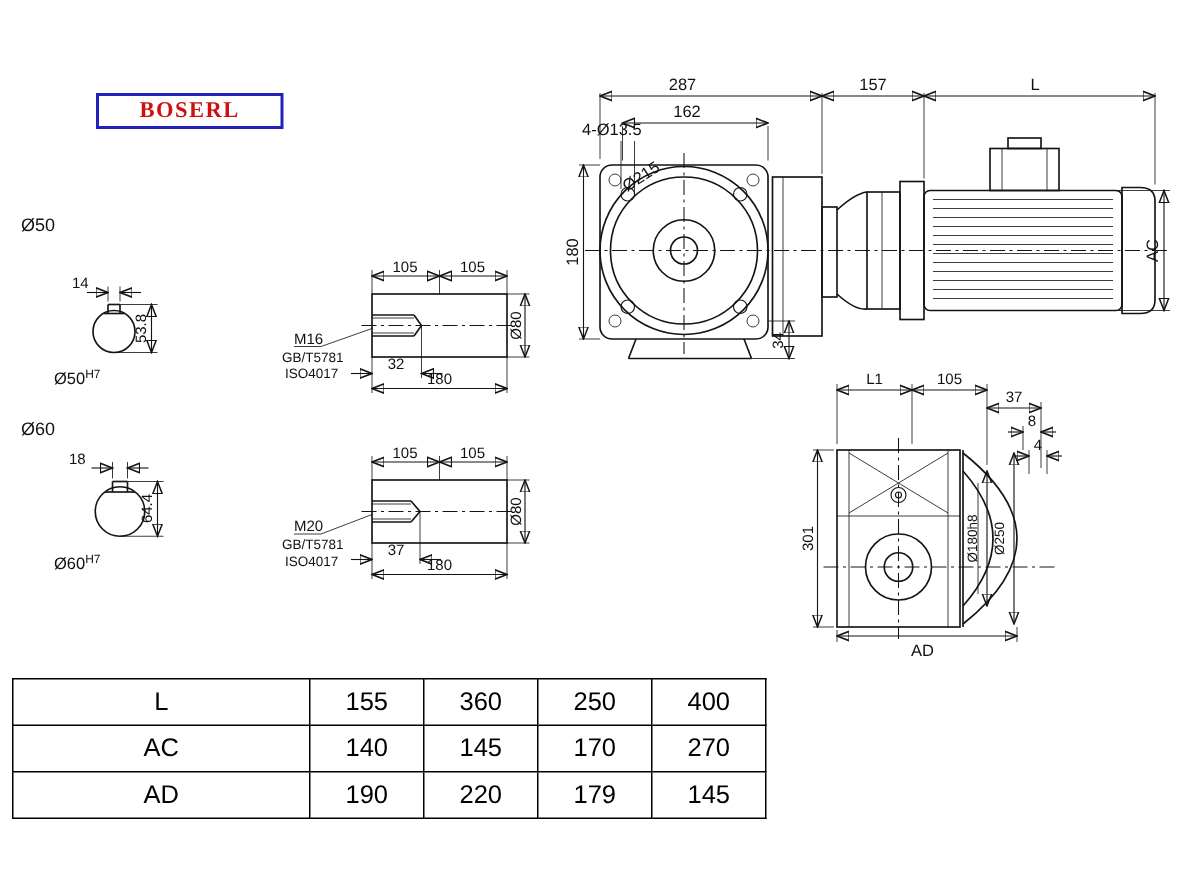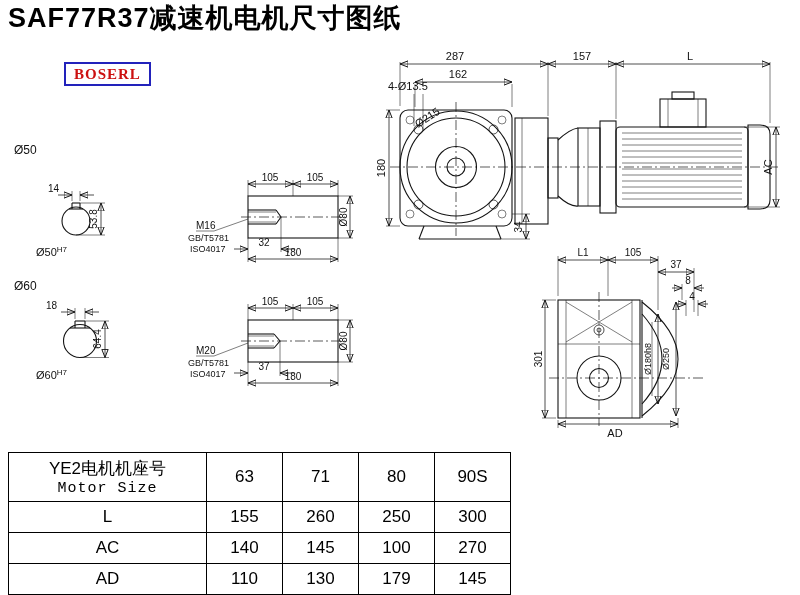--- a/index.html
+++ b/index.html
@@ -1,19 +1,19 @@
 <!DOCTYPE html>
 <html><head>
 <meta charset="utf-8">
 <style>
   html,body{margin:0;padding:0;background:#fff;}
   .canvas{position:relative;width:800px;height:595px;background:#fff;overflow:hidden;
           font-family:"Liberation Sans","DejaVu Sans",sans-serif;color:#000;}
   .title{position:absolute;left:8px;top:0px;font-size:27px;font-weight:900;letter-spacing:1px;}
-  .logo{position:absolute;left:64px;top:62px;border:2px solid #2222bb;padding:1px 8px;background:#fff;}
+  .logo{position:absolute;left:64px;top:62px;border:2px solid #2222bb;padding:1px 27px;background:#fff;}
   .logo span{color:#cc1111;font-family:"Liberation Serif","DejaVu Serif",serif;font-weight:bold;
              font-size:15px;letter-spacing:1px;}
   .drawing{position:absolute;left:0;top:0;}
   .drawing line,.drawing path,.drawing rect,.drawing circle,.drawing polyline{stroke:#141414;fill:none;stroke-width:1.1;}
   .drawing .d{stroke-width:0.75;}
   .drawing .t{stroke-width:0.55;}
   .drawing .cl{stroke-width:0.7;stroke-dasharray:10 3 2 3;}
   .drawing text{fill:#111;stroke:none;font-size:11px;font-family:"Liberation Sans","DejaVu Sans",sans-serif;}
   .drawing .s9{font-size:9px;}
   .drawing .s10{font-size:10px;}
@@ -254,55 +254,44 @@
       <text class="s9" transform="translate(651,359) rotate(-90)" text-anchor="middle">Ø180h8</text>
       <line class="d" x1="676" y1="302" x2="676" y2="416" marker-start="url(#arr)" marker-end="url(#arr)"></line>
       <text class="s9" transform="translate(669,359) rotate(-90)" text-anchor="middle">Ø250</text>
       <line class="t" x1="558" y1="420" x2="558" y2="428"></line>
       <line class="t" x1="678" y1="418" x2="678" y2="428"></line>
       <line class="d" x1="558" y1="424" x2="678" y2="424" marker-start="url(#arr)" marker-end="url(#arr)"></line>
       <text x="615" y="437" text-anchor="middle">AD</text>
     </g>
   </svg>
 
-  <div class="title">SAF77R37减速机电机尺寸图纸</div>
 
   <div class="logo">
     <span>BOSERL</span>
   </div>
 
   <table class="size-table">
     <tbody>
-      <tr class="hdr">
-        <td class="c0">
-          <div class="cn">YE2电机机座号</div>
-          <div class="en">Motor Size</div>
-        </td>
-        <td>63</td>
-        <td>71</td>
-        <td>80</td>
-        <td>90S</td>
-      </tr>
       <tr>
         <td class="c0">L</td>
         <td>155</td>
-        <td>260</td>
+        <td>360</td>
         <td>250</td>
-        <td>300</td>
+        <td>400</td>
       </tr>
       <tr>
         <td class="c0">AC</td>
         <td>140</td>
         <td>145</td>
-        <td>100</td>
+        <td>170</td>
         <td>270</td>
       </tr>
       <tr>
         <td class="c0">AD</td>
-        <td>110</td>
-        <td>130</td>
+        <td>190</td>
+        <td>220</td>
         <td>179</td>
         <td>145</td>
       </tr>
     </tbody>
   </table>
 
 </div>
 
 </body></html>

